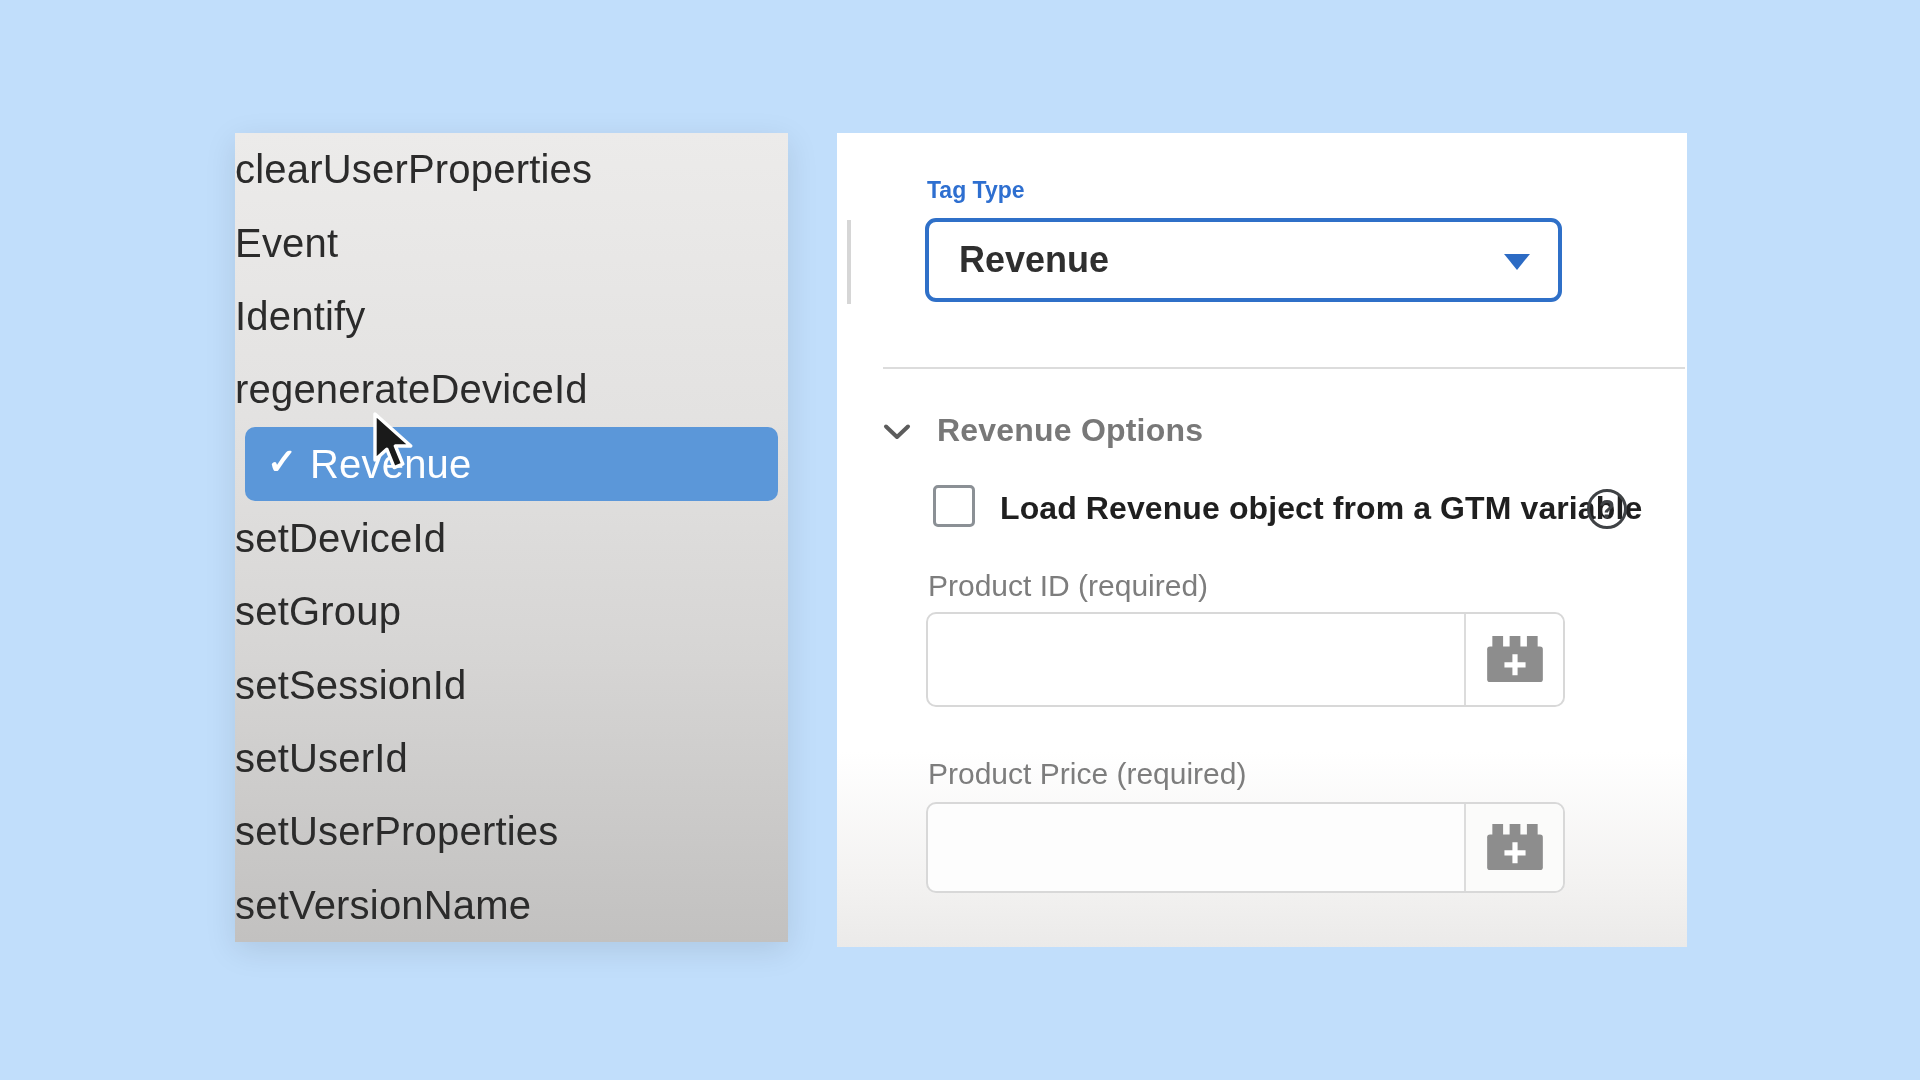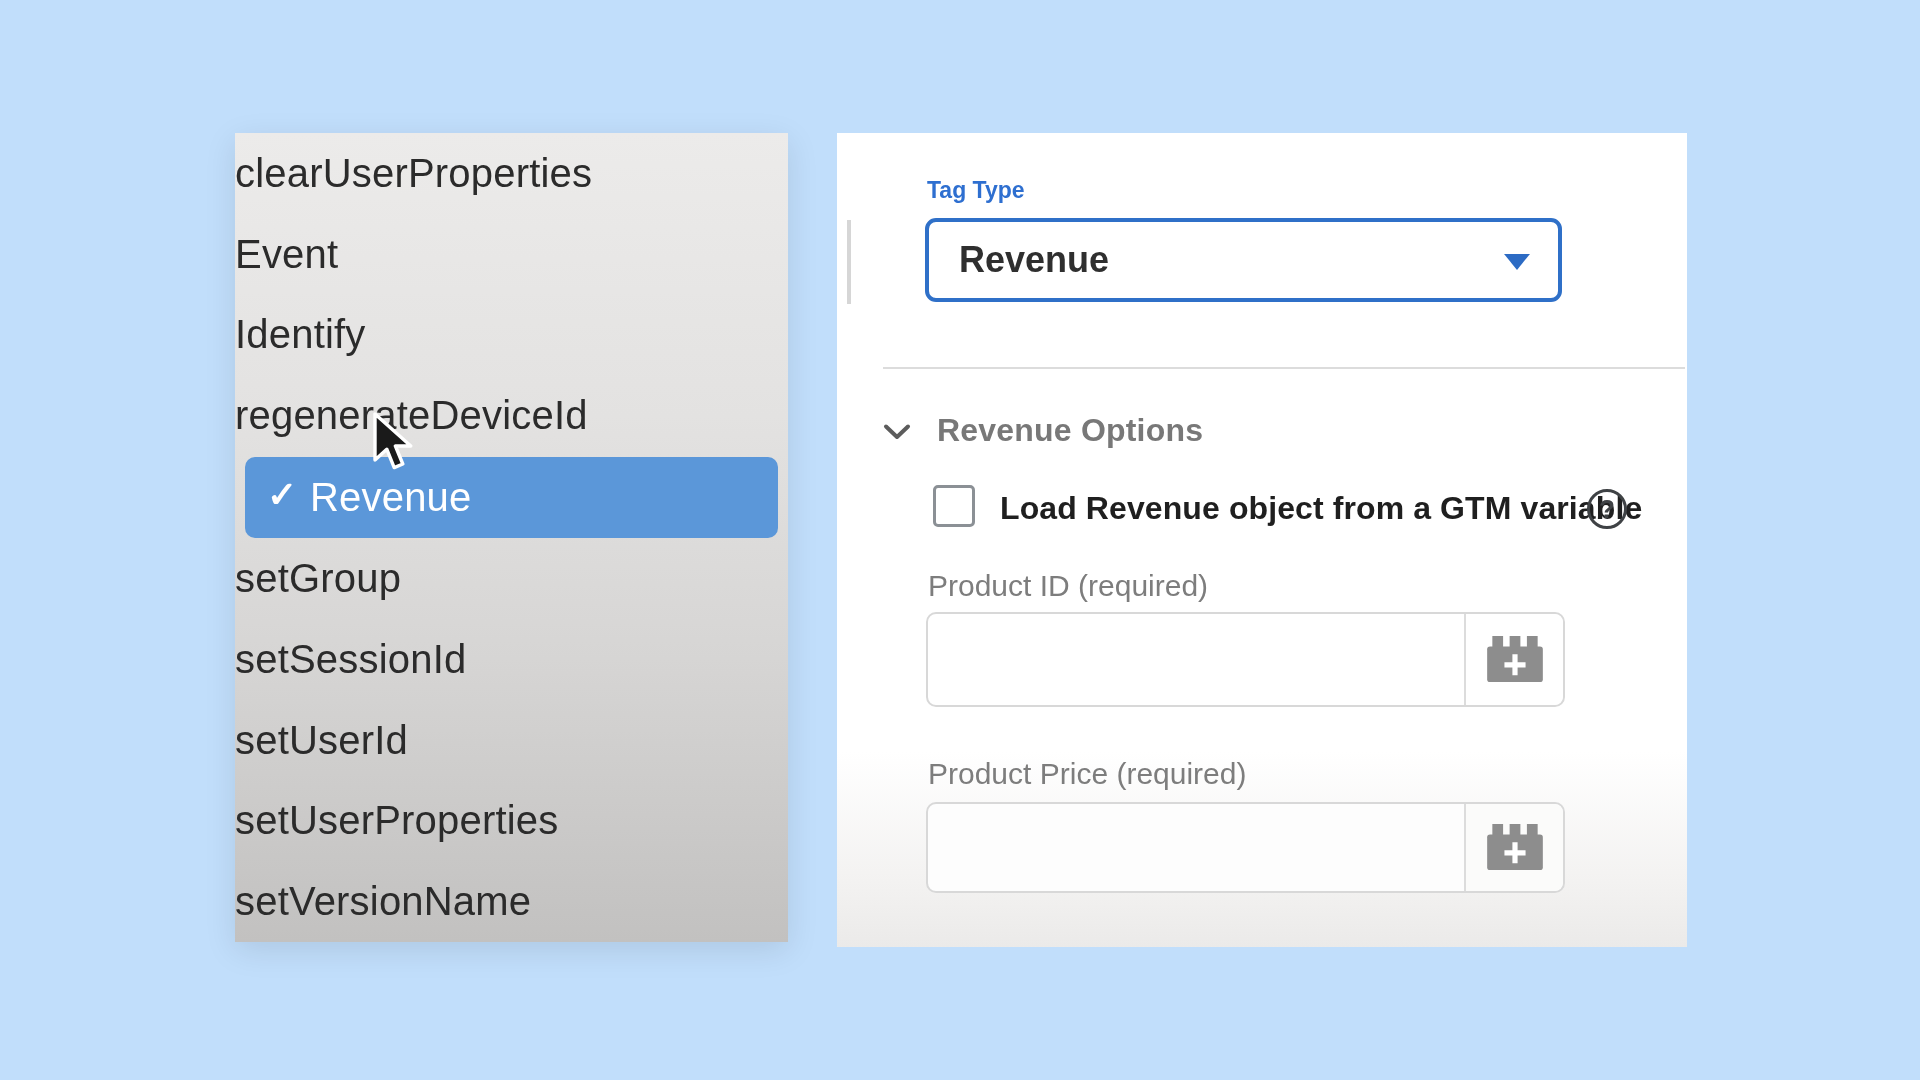--- a/index.html
+++ b/index.html
@@ -125,20 +125,23 @@
   <div class="menu-item">
       <span>Identify</span>
     </div>
   <div class="menu-item">
       <span>regenerateDeviceId</span>
     </div>
   <div class="menu-item selected">
     <span class="check">✓</span>
     <span>Revenue</span>
   </div>
+  <div class="menu-item">
+      <span>setDeviceId</span>
+    </div>
   <div class="menu-item">
       <span>setGroup</span>
     </div>
   <div class="menu-item">
       <span>setSessionId</span>
     </div>
   <div class="menu-item">
       <span>setUserId</span>
     </div>
   <div class="menu-item">

